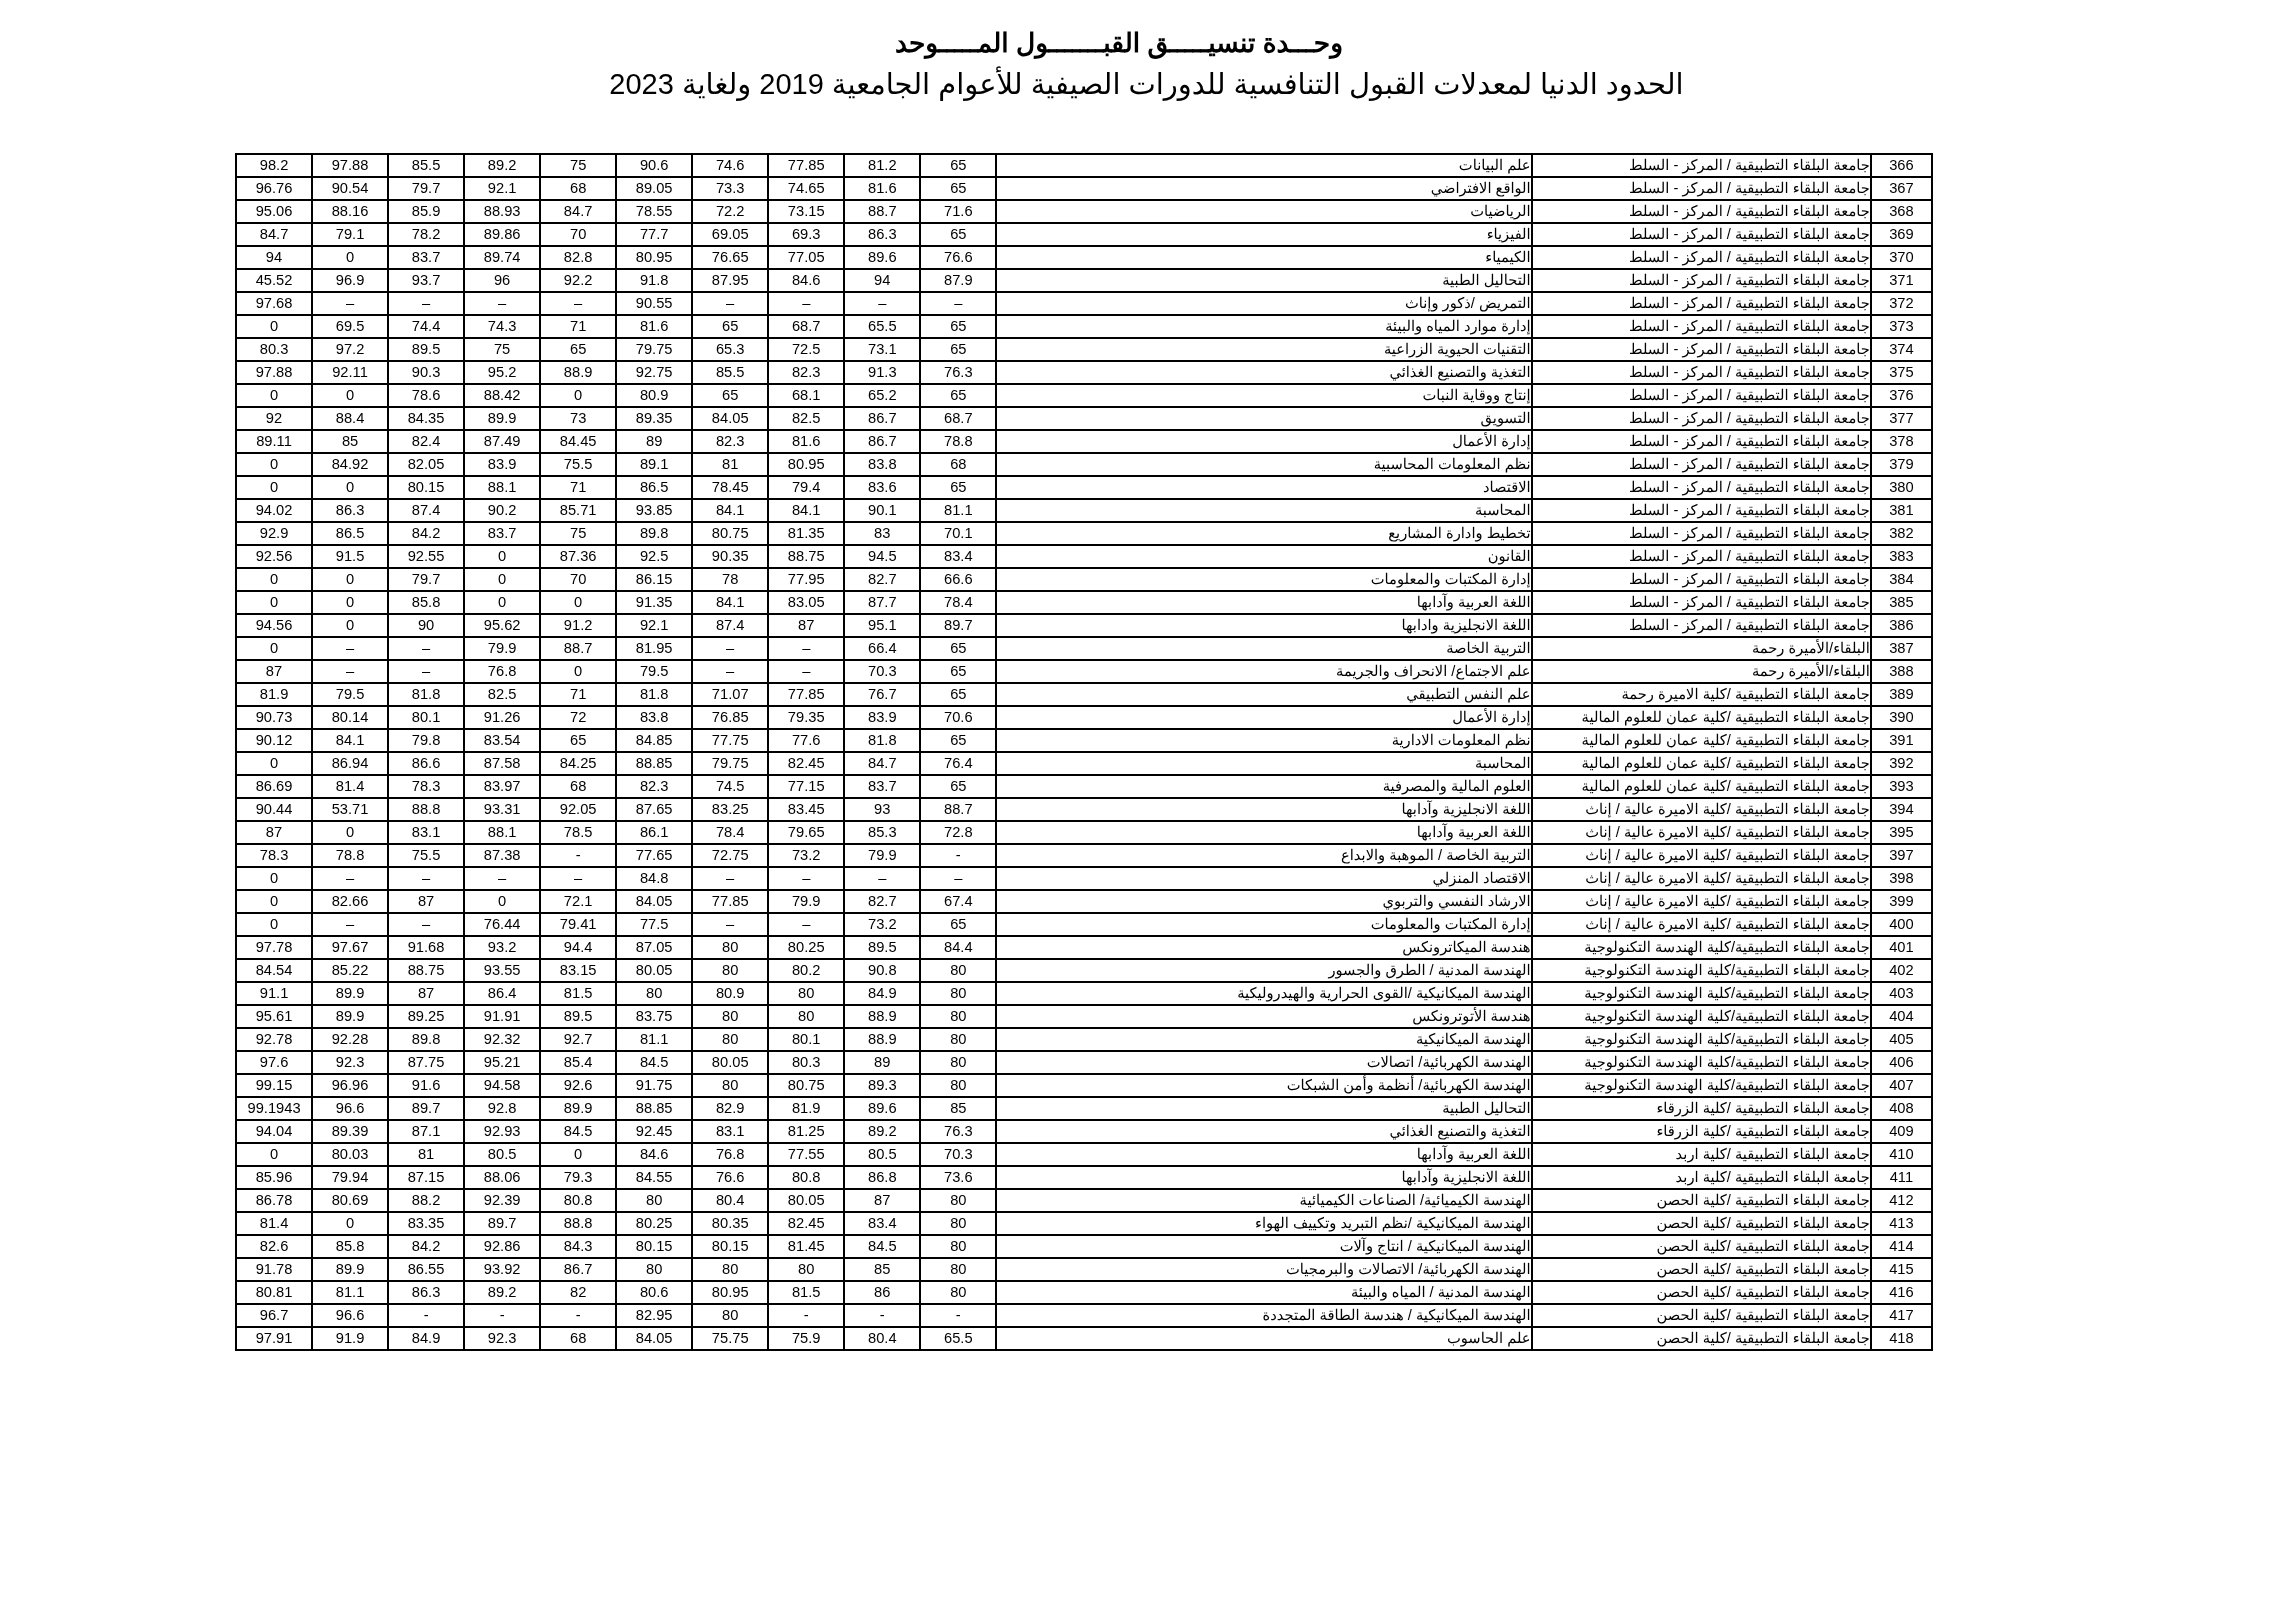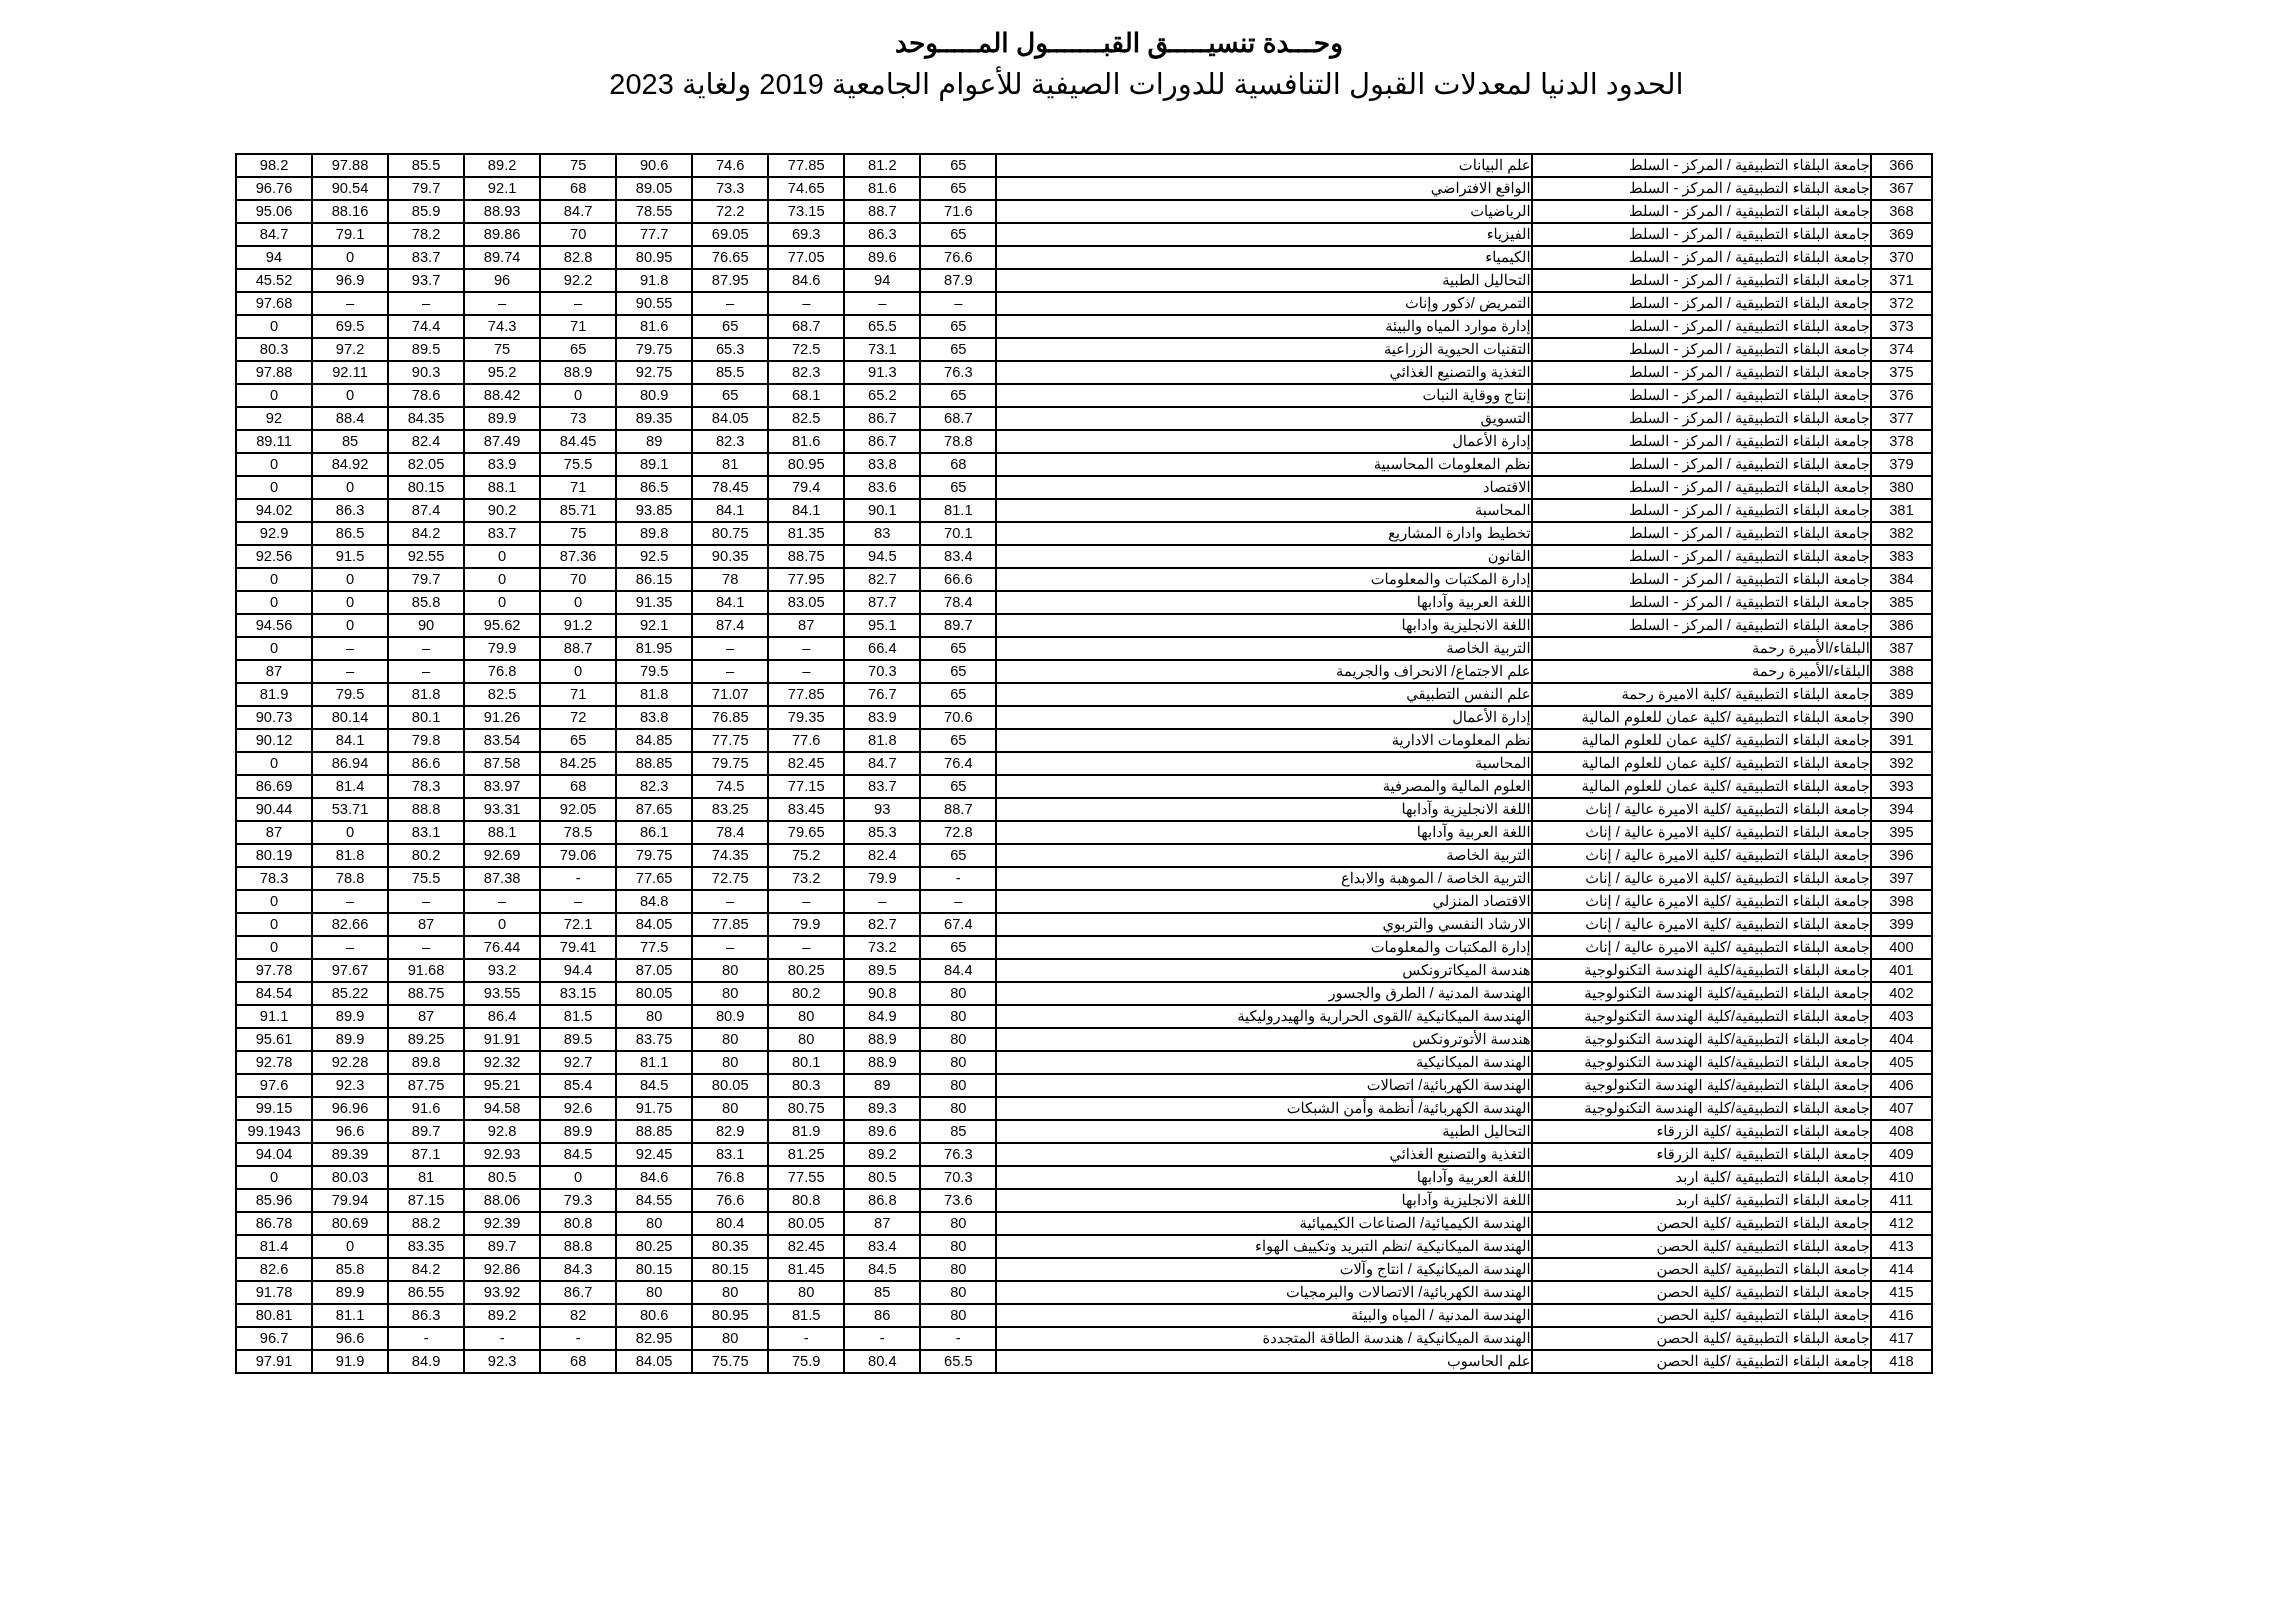--- a/index.html
+++ b/index.html
@@ -498,35 +498,20 @@
         <td class="num">86.1</td>
         <td class="num">78.4</td>
         <td class="num">79.65</td>
         <td class="num">85.3</td>
         <td class="num">72.8</td>
         <td class="ar">اللغة العربية وآدابها</td>
         <td class="ar">جامعة البلقاء التطبيقية /كلية الاميرة عالية / إناث</td>
         <td class="num">395</td>
       </tr>
       <tr>
-        <td class="num">80.19</td>
-        <td class="num">81.8</td>
-        <td class="num">80.2</td>
-        <td class="num">92.69</td>
-        <td class="num">79.06</td>
-        <td class="num">79.75</td>
-        <td class="num">74.35</td>
-        <td class="num">75.2</td>
-        <td class="num">82.4</td>
-        <td class="num">65</td>
-        <td class="ar">التربية الخاصة</td>
-        <td class="ar">جامعة البلقاء التطبيقية /كلية الاميرة عالية / إناث</td>
-        <td class="num">396</td>
-      </tr>
-      <tr>
         <td class="num">78.3</td>
         <td class="num">78.8</td>
         <td class="num">75.5</td>
         <td class="num">87.38</td>
         <td class="num">-</td>
         <td class="num">77.65</td>
         <td class="num">72.75</td>
         <td class="num">73.2</td>
         <td class="num">79.9</td>
         <td class="num">-</td>

